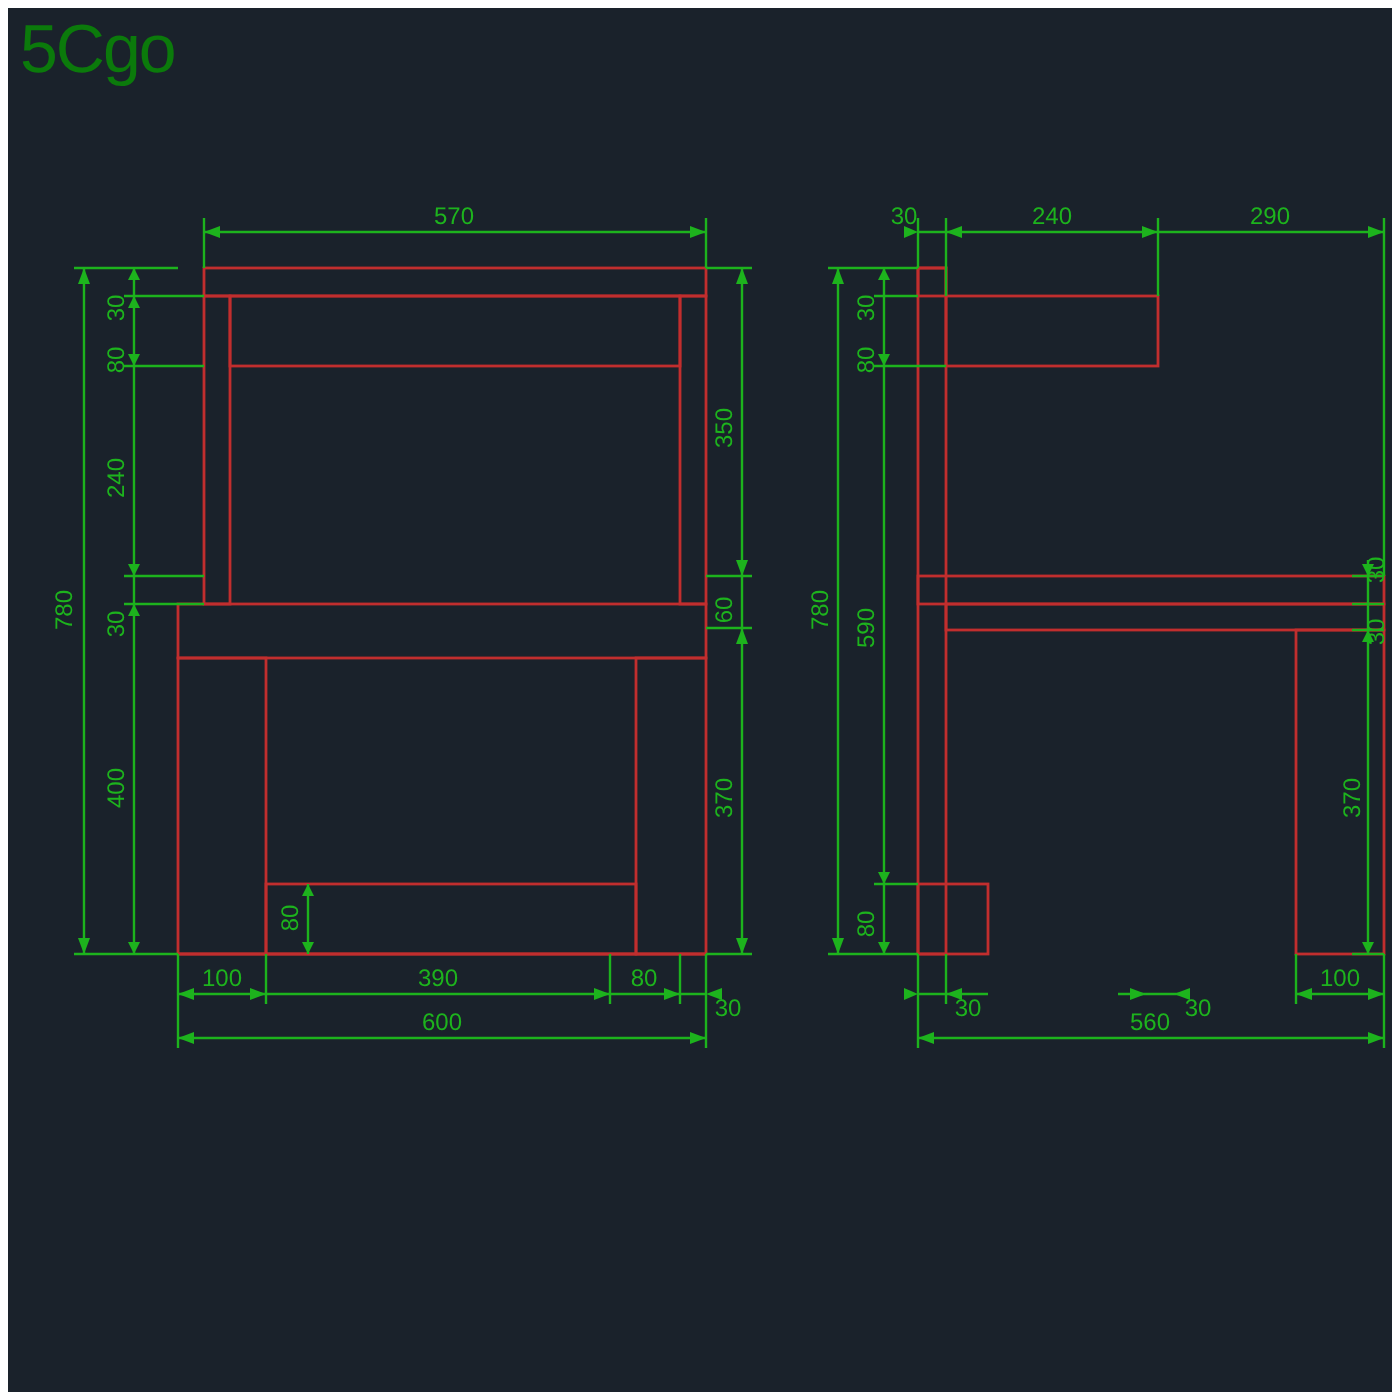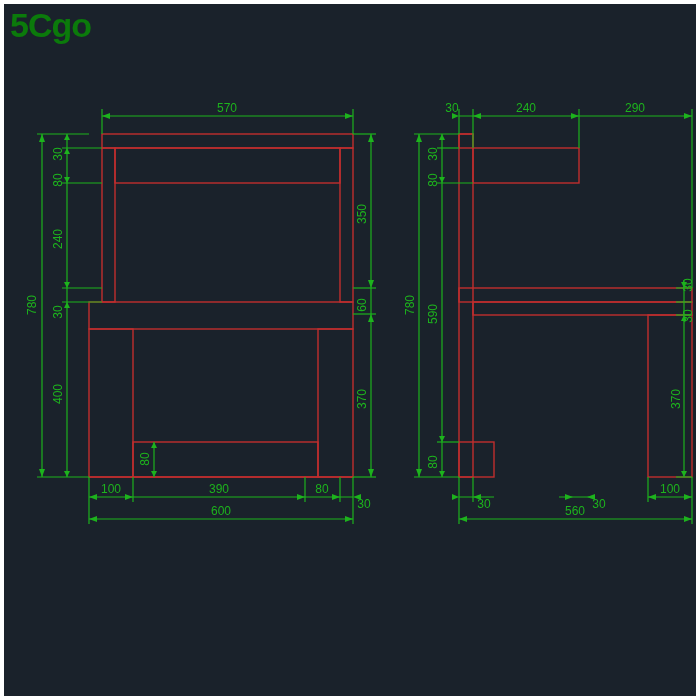--- a/index.html
+++ b/index.html
@@ -17,21 +17,21 @@
     width: 692px;
     height: 692px;
     background: #1a222b;
   }
   .logo {
     position: absolute;
     left: 10px;
     top: 6px;
     color: #0b7a0b;
     font-size: 34px;
-    font-weight: 700;
+    font-weight: 400;
     letter-spacing: -1px;
   }
   svg {
     position: absolute;
     left: 4px;
     top: 4px;
   }
   .red-line { stroke: #c12e2e; stroke-width: 1.4; fill: none; }
   .dim-line { stroke: #1db31d; stroke-width: 1.2; fill: none; }
   .arrowhead { fill: #1db31d; }

